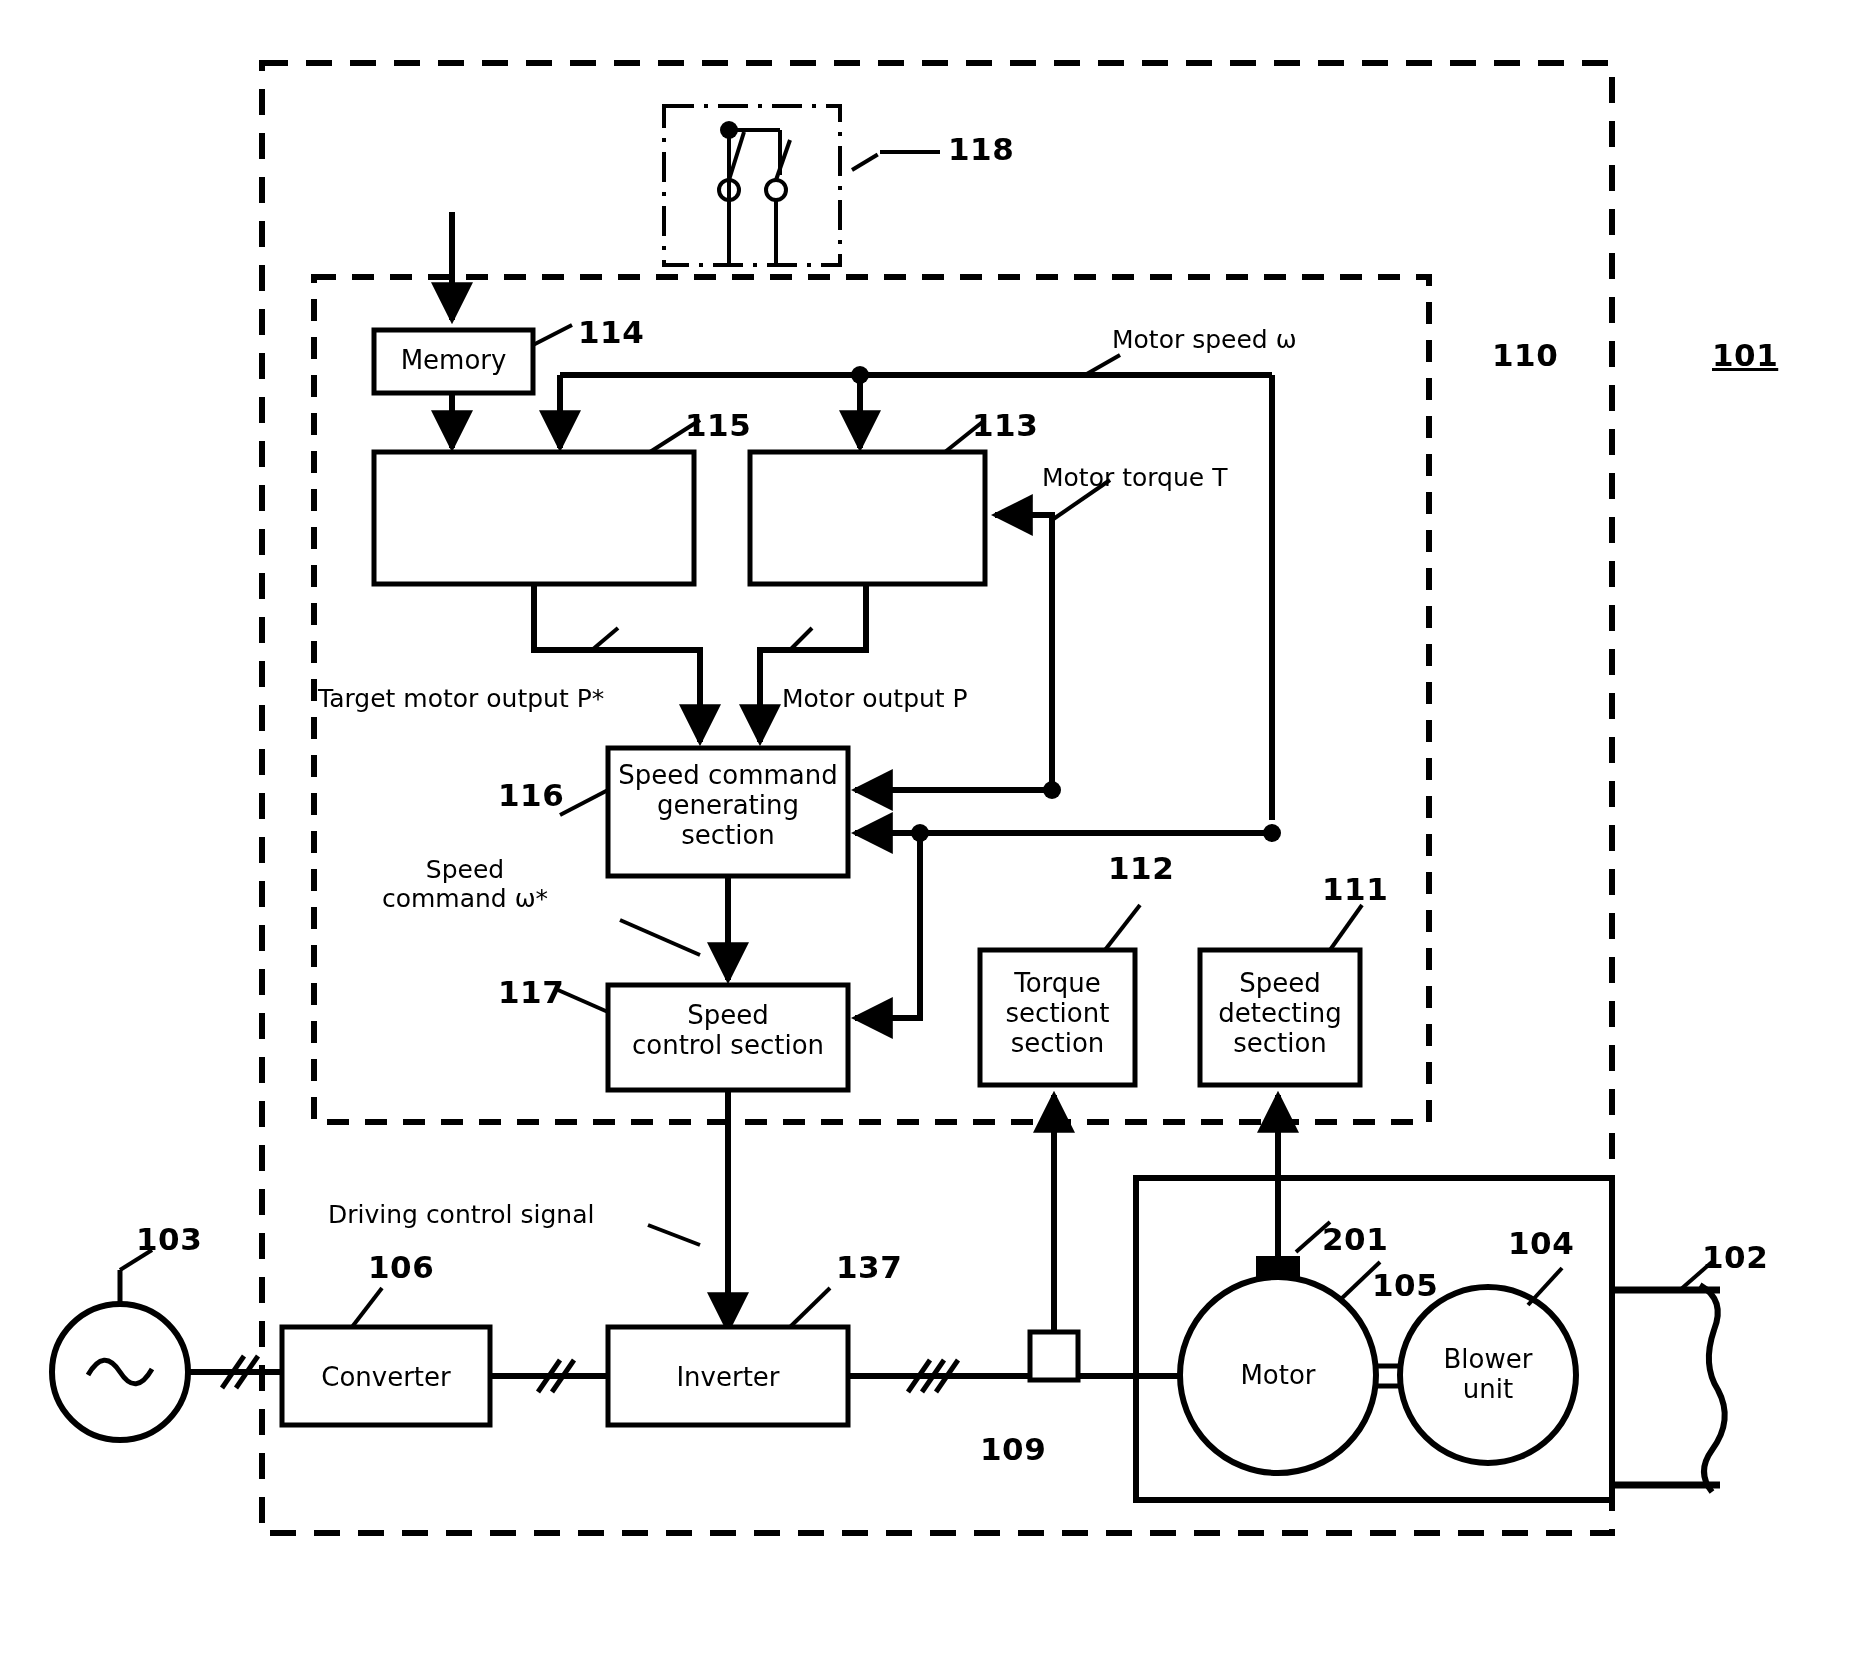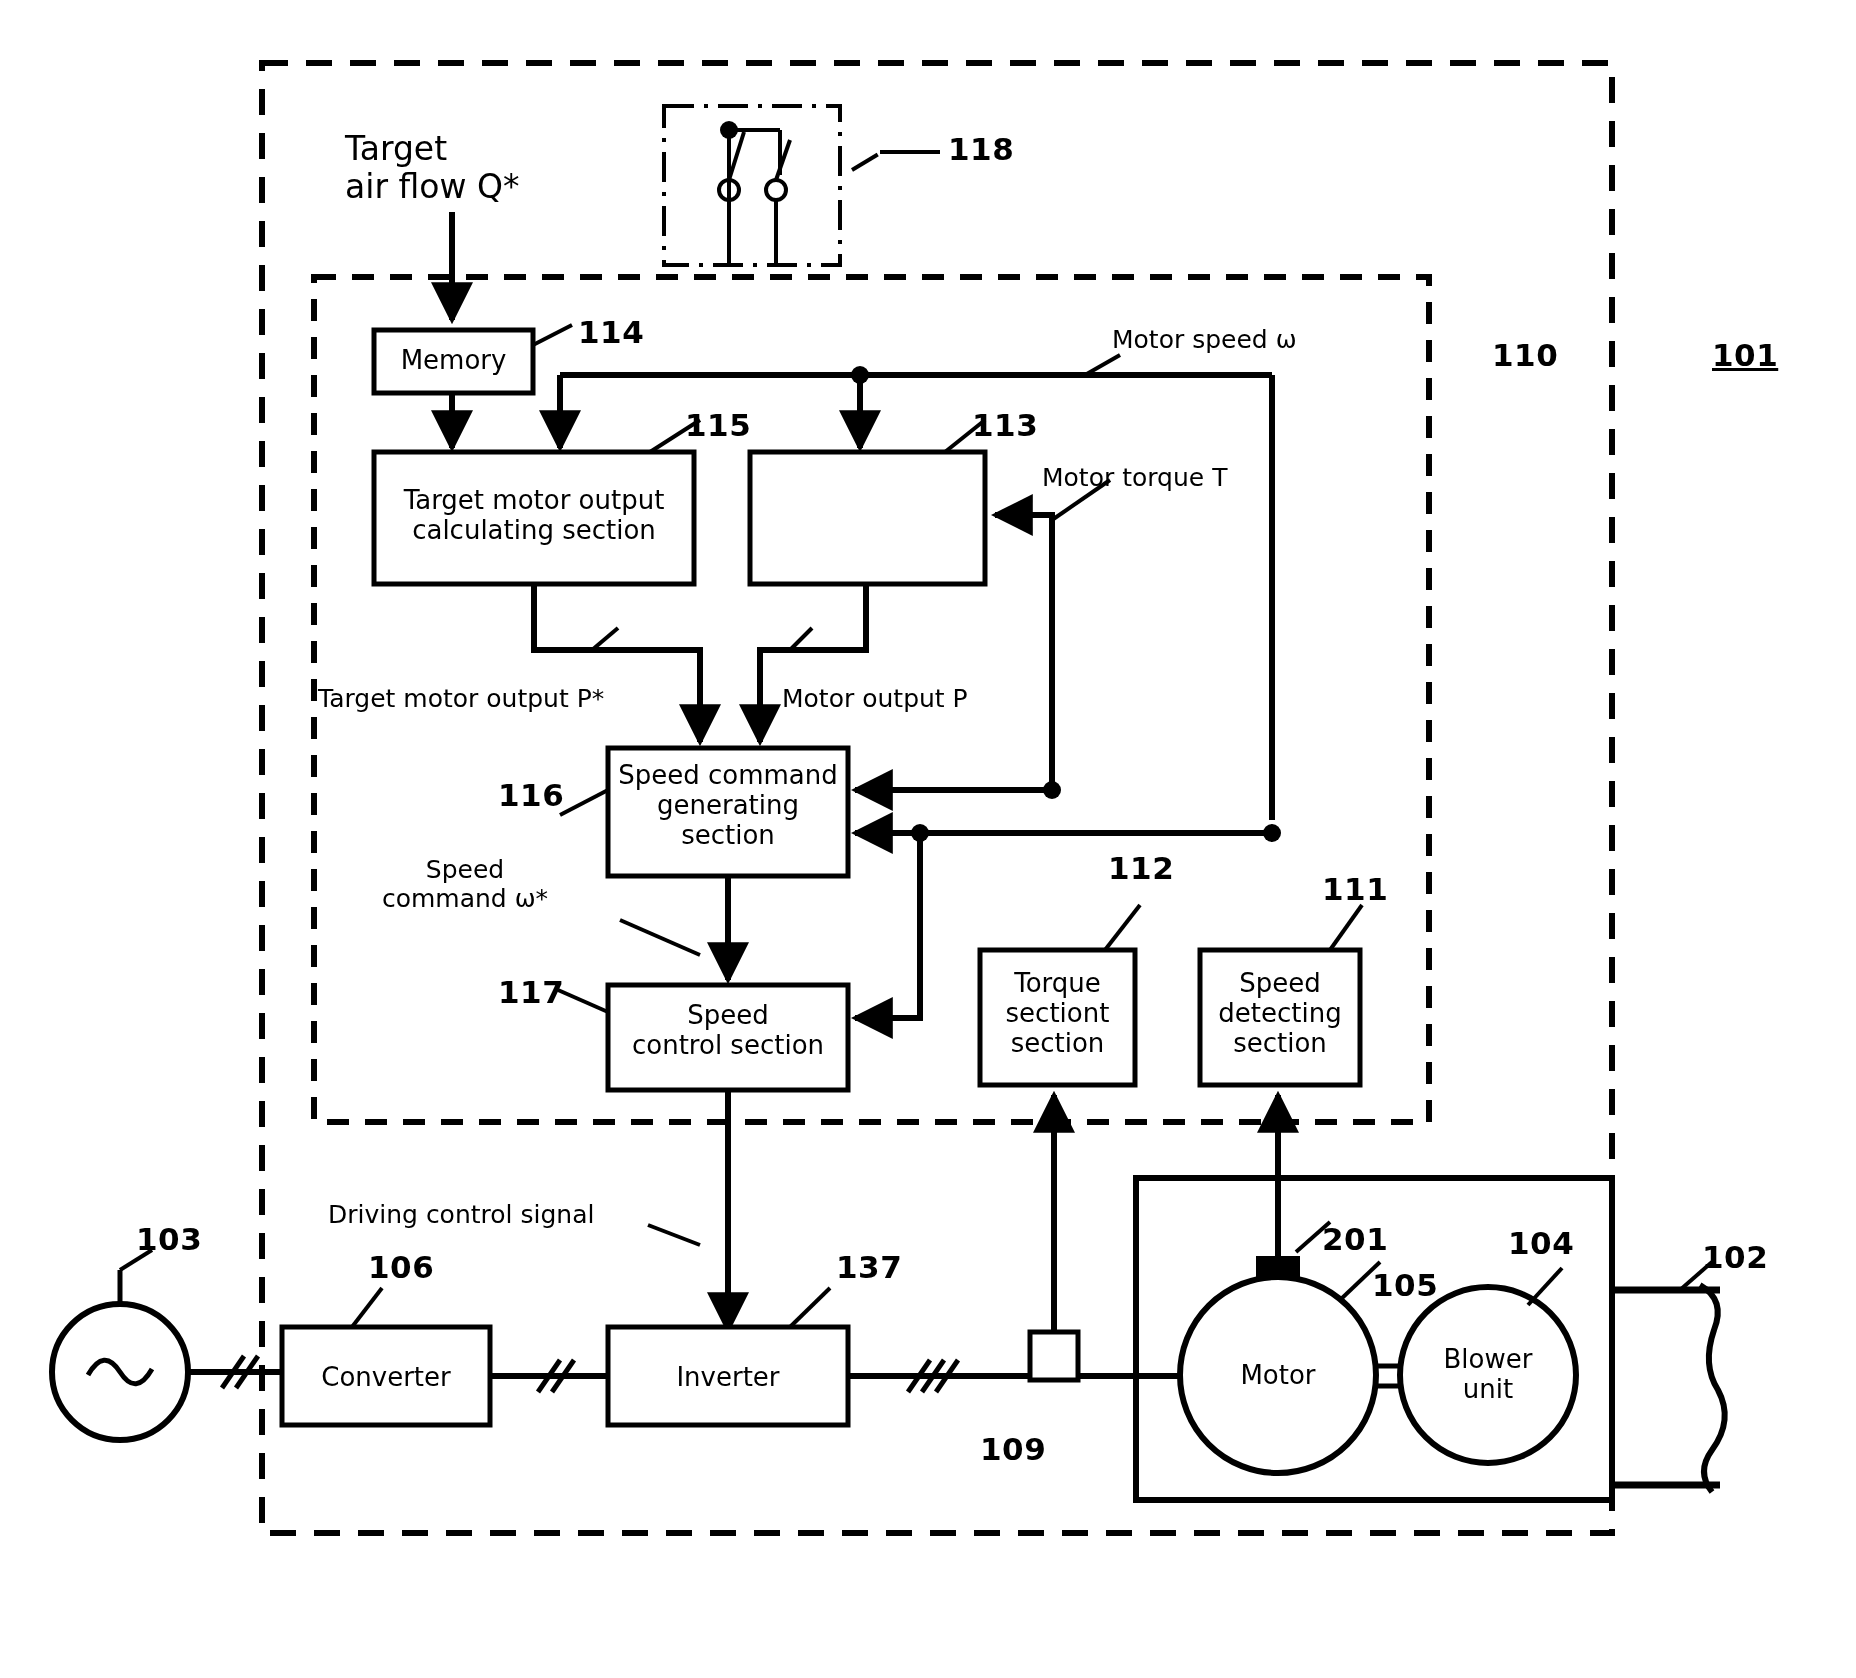--- a/index.html
+++ b/index.html
@@ -249,38 +249,34 @@
 
     <g>
       <line x1="1612" y1="1290" x2="1720" y2="1290" stroke="#000" stroke-width="7"></line>
       <line x1="1612" y1="1485" x2="1720" y2="1485" stroke="#000" stroke-width="7"></line>
       <path d="M 1700 1285 Q 1726 1300 1714 1330 Q 1702 1365 1718 1390 Q 1734 1420 1712 1450 Q 1696 1472 1712 1492" fill="none" stroke="#000" stroke-width="6"></path>
       <line x1="1680" y1="1290" x2="1712" y2="1262" stroke="#000" stroke-width="4"></line>
     </g>
 
   </svg>
 
-  <div class="lbl big" style="left:345px; top:130px; width:240px;">Target
-air flow Q*</div>
 
   <div class="lbl ref" style="left:948px; top:132px;">118</div>
 
   <div class="lbl boxtext" style="left:374px; top:345px; width:159px;">Memory</div>
   <div class="lbl ref" style="left:578px; top:315px;">114</div>
 
   <div class="lbl plain" style="left:1112px; top:325px;">Motor speed ω</div>
 
   <div class="lbl ref" style="left:1492px; top:338px;">110</div>
   <div class="lbl ref" style="left:1712px; top:338px;text-decoration:underline;">101</div>
 
   <div class="lbl ref" style="left:685px; top:408px;">115</div>
   <div class="lbl ref" style="left:972px; top:408px;">113</div>
 
-  <div class="lbl boxtext" style="left:374px; top:485px; width:320px;">Target motor output
-calculating section</div>
 
 
   <div class="lbl plain" style="left:1042px; top:463px;">Motor torque T</div>
 
   <div class="lbl plain" style="left:318px; top:684px;">Target motor output P*</div>
   <div class="lbl plain" style="left:782px; top:684px;">Motor output P</div>
 
   <div class="lbl ref" style="left:498px; top:778px;">116</div>
   <div class="lbl boxtext" style="left:608px; top:760px; width:240px;">Speed command
 generating

